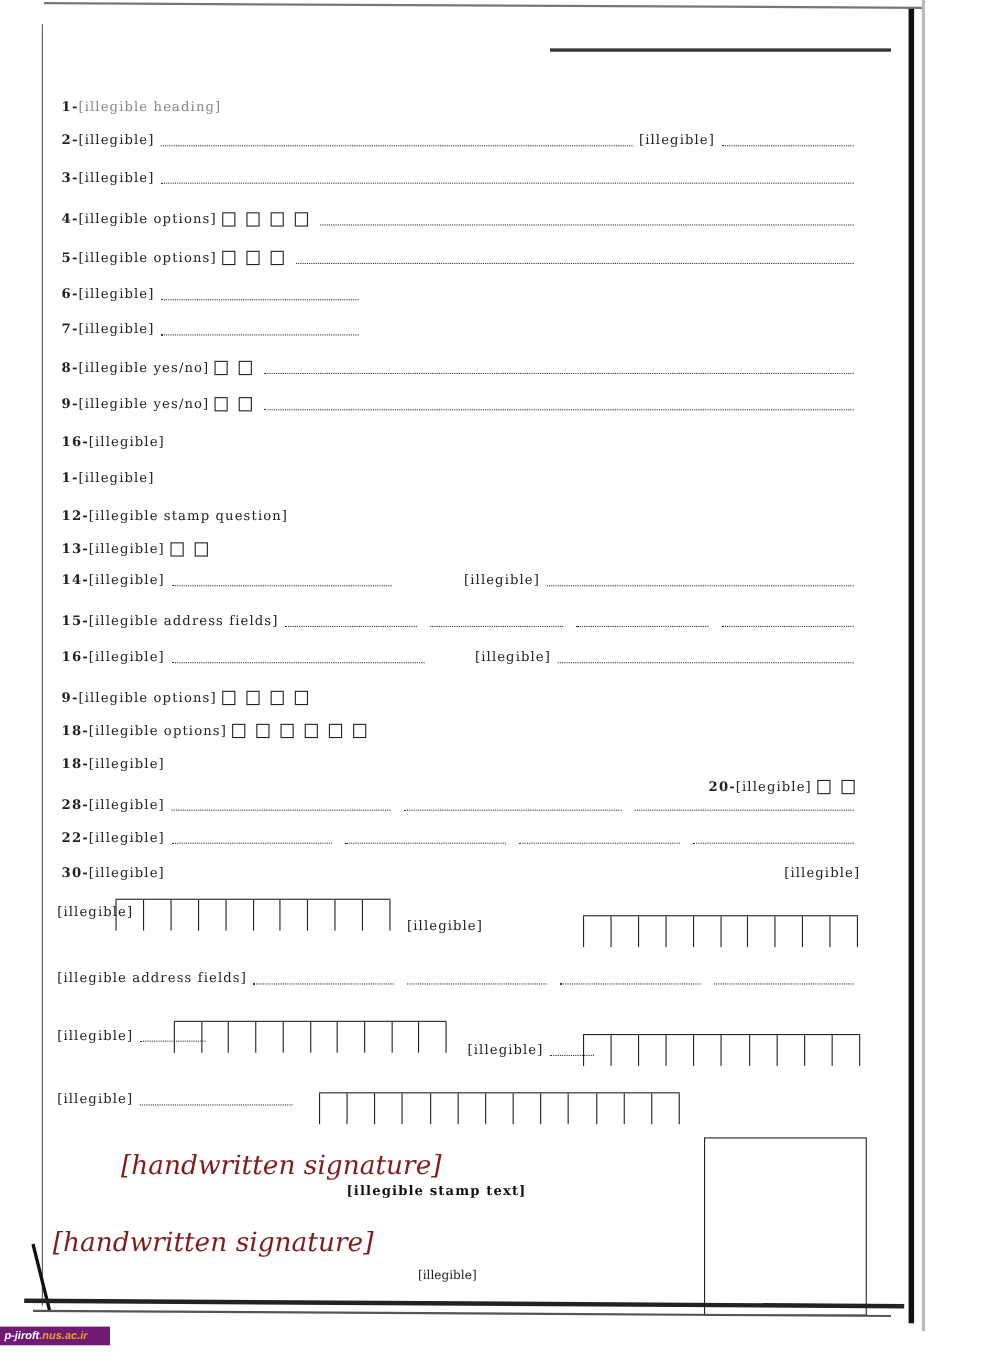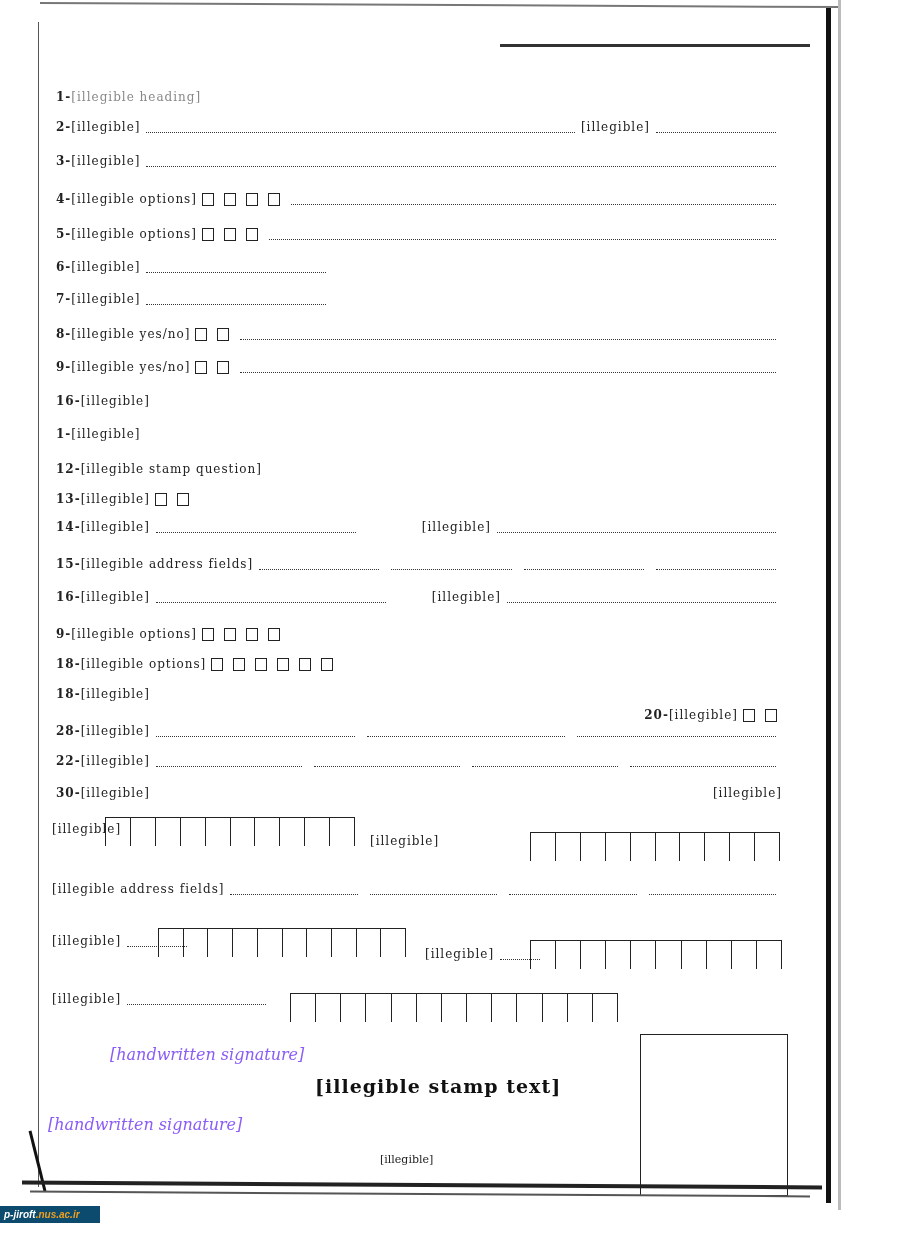--- a/index.html
+++ b/index.html
@@ -13,25 +13,25 @@
   .bottom-rule2{position:absolute;left:30px;top:1193px;width:780px;height:2px;background:#555;transform:rotate(0.35deg);}
   .row{position:absolute;left:52px;width:730px;height:18px;display:flex;align-items:center;font-size:12px;white-space:nowrap;}
   .lbl{display:inline-block;color:#222;letter-spacing:1px;}
   .dots{flex:1;border-bottom:1.5px dotted #333;height:10px;margin:0 6px;}
   .dots.fixed{flex:none;}
   .cb{display:inline-block;width:10px;height:11px;border:1.3px solid #222;margin:0 5px;vertical-align:middle;}
   .grid{position:absolute;height:28px;display:flex;border-top:1.5px solid #222;}
   .grid span{flex:1;border-left:1.5px solid #222;}
   .grid span:last-child{border-right:1.5px solid #222;}
   .photo{position:absolute;left:640px;top:1034px;width:146px;height:160px;border:1.5px solid #222;}
-  .sig{position:absolute;font-family:"DejaVu Serif",serif;font-size:16px;font-style:italic;color:#8b5cf6;}
-  .stamp{position:absolute;left:315px;top:1075px;font-size:19px;font-weight:bold;color:#111;letter-spacing:1px;}
+  .sig{position:absolute;font-family:"DejaVu Serif",serif;font-size:24px;font-style:italic;color:#7f1d1d;}
+  .stamp{position:absolute;left:315px;top:1075px;font-size:12px;font-weight:bold;color:#111;letter-spacing:1px;}
   .stamp-sub{position:absolute;left:380px;top:1153px;font-size:11px;color:#222;}
   .pen{position:absolute;left:36px;top:1130px;width:3px;height:62px;background:#111;transform:rotate(-14deg);}
-  .watermark{position:absolute;left:0;top:1206px;width:96px;height:17px;background:#0c4a6e;color:#fff;font-family:"Liberation Sans",sans-serif;font-size:10px;font-weight:bold;font-style:italic;line-height:17px;padding-left:4px;}
+  .watermark{position:absolute;left:0;top:1206px;width:96px;height:17px;background:#701a75;color:#fff;font-family:"Liberation Sans",sans-serif;font-size:10px;font-weight:bold;font-style:italic;line-height:17px;padding-left:4px;}
   .watermark b{color:#f0a020;}
   .faint{color:#888;}
   .num{font-weight:bold;margin-left:4px;}
 </style>
 </head>
 <body>
 
 <div class="top-rule"></div>
 <div class="top-rule2"></div>
 <div class="right-edge"></div>

